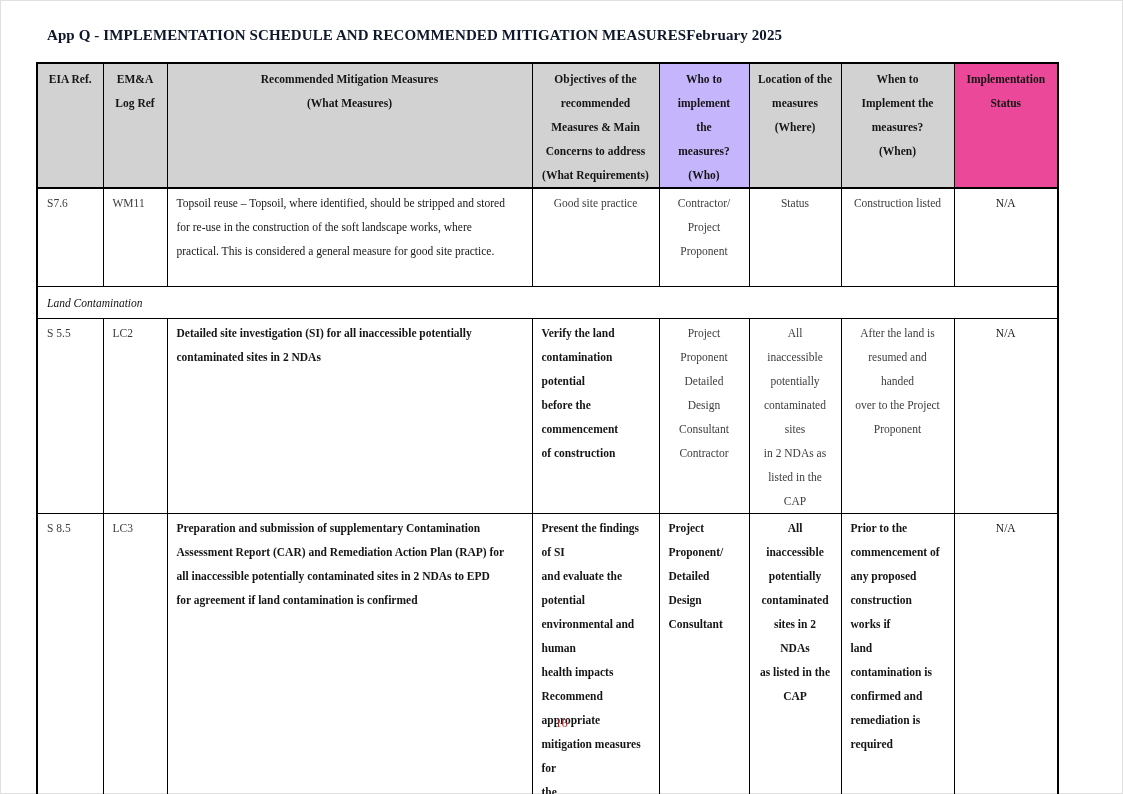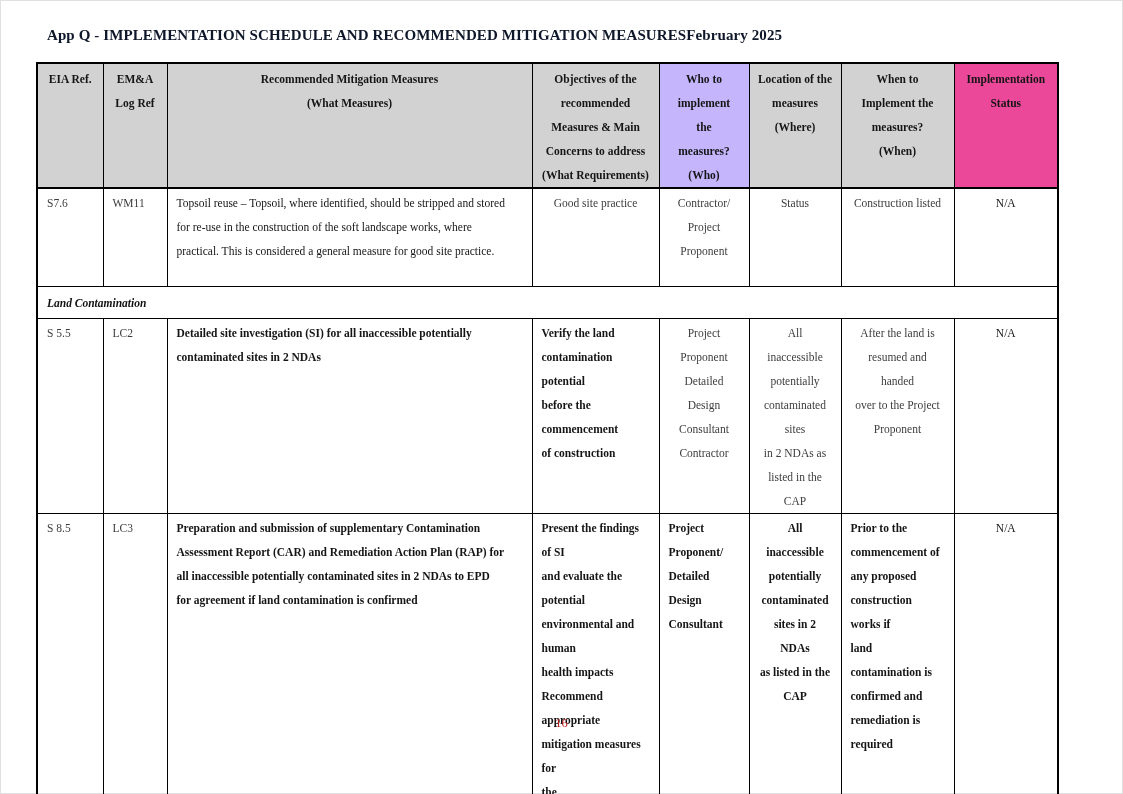--- a/index.html
+++ b/index.html
@@ -34,21 +34,21 @@
   .schedule tbody td { font-size:11.5px; line-height:24px; padding:2px 9px 0; }
   td.ref-cell { font-size:10px; color:#3d3d3d; padding:3px 4px 0 7px; }
   td.small-center { font-size:10px; color:#3d3d3d; text-align:center; padding:3px 4px 0; }
   td.bold-left { font-weight:bold; font-size:11px; color:#151515; padding:2px 6px 0 8px; }
   td.bold-center { font-weight:bold; font-size:10.5px; color:#151515; text-align:center; padding:2px 4px 0; }
   td.bold-small-left { font-weight:bold; font-size:10.5px; color:#151515; padding:2px 5px 0 6px; }
   td.measures-cell { color:#151515; }
   td.measures-bold { font-weight:bold; font-size:11px; }
   td.status-cell { font-weight:normal; font-size:11px; text-align:center; color:#151515; padding-top:3px; }
   td.section-cell {
-    font-weight:bold; font-style:italic; font-size:11.5px; color:#111;
+    font-weight:normal; font-style:italic; font-size:11.5px; color:#111;
     vertical-align:middle; line-height:normal; padding:2px 6px 4px 8px;
   }
   .page-number {
     position:absolute; top:716px; left:0; width:1123px;
     text-align:center; font-size:12.5px; color:#b91c1c;
   }
 </style>
 </head>
 <body>
 

